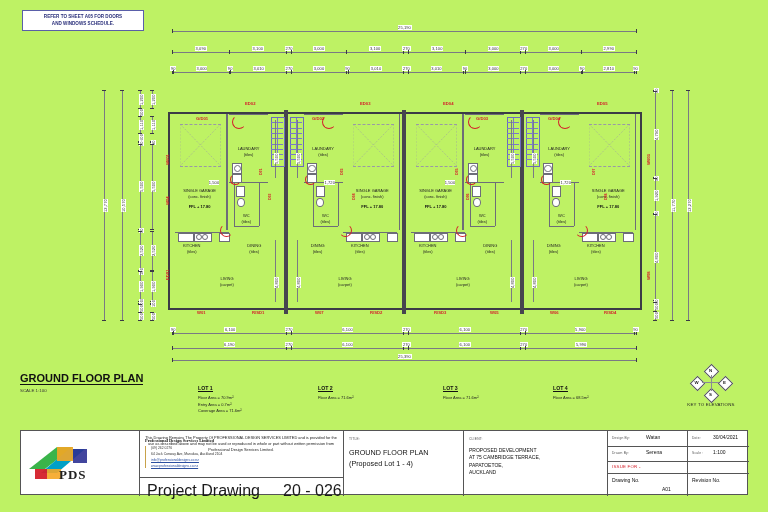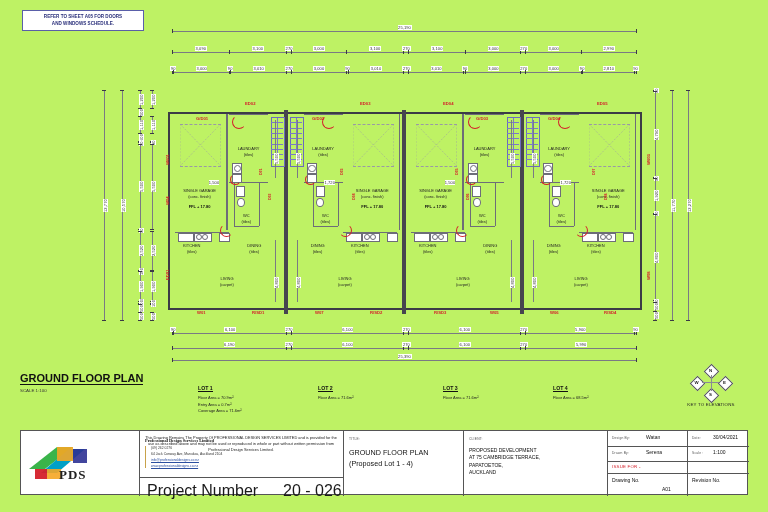--- a/index.html
+++ b/index.html
@@ -759,21 +759,21 @@
     </div>
 
     <div class="tbcell" style="left:124px;top:0;width:0;"></div>
 
     <div class="tbcell disc" style="left:126px;top:5px;width:190px;opacity:0;"></div>
 
     <div class="tbcell" style="left:124px;top:0;"></div>
 
     <div class="tbcell disc" id="disclaimer-holder" style="left:124px;top:4px;width:192px;">This Drawing Remains The Property Of PROFESSIONAL DESIGN SERVICES LIMITED and is provided for the use as described above and may not be used or reproduced in whole or part without written permission from Professional Design Services Limited.</div>
 
-    <div class="tbcell" style="left:126px;top:51px;">Project Number</div>
+    <div class="tbcell" style="left:126px;top:51px;">Project Drawing</div>
     <div class="tbcell" style="left:262px;top:51px;">20 - 026</div>
 
     <div class="tbcell lbl" style="left:328px;top:6px;">TITLE:</div>
     <div class="tbcell val" style="left:328px;top:17px;">GROUND FLOOR PLAN</div>
     <div class="tbcell val" style="left:328px;top:28px;">(Proposed Lot 1 - 4)</div>
 
     <div class="tbcell lbl" style="left:448px;top:6px;">CLIENT:</div>
     <div class="tbcell" id="client-lines" style="left:448px;top:16px;width:132px;">
         <div class="sm" style="line-height: 1.45; font-size: 5px;">PROPOSED DEVELOPMENT</div>
         <div class="sm" style="line-height: 1.45; font-size: 5px;">AT 75 CAMBRIDGE TERRACE,</div>

